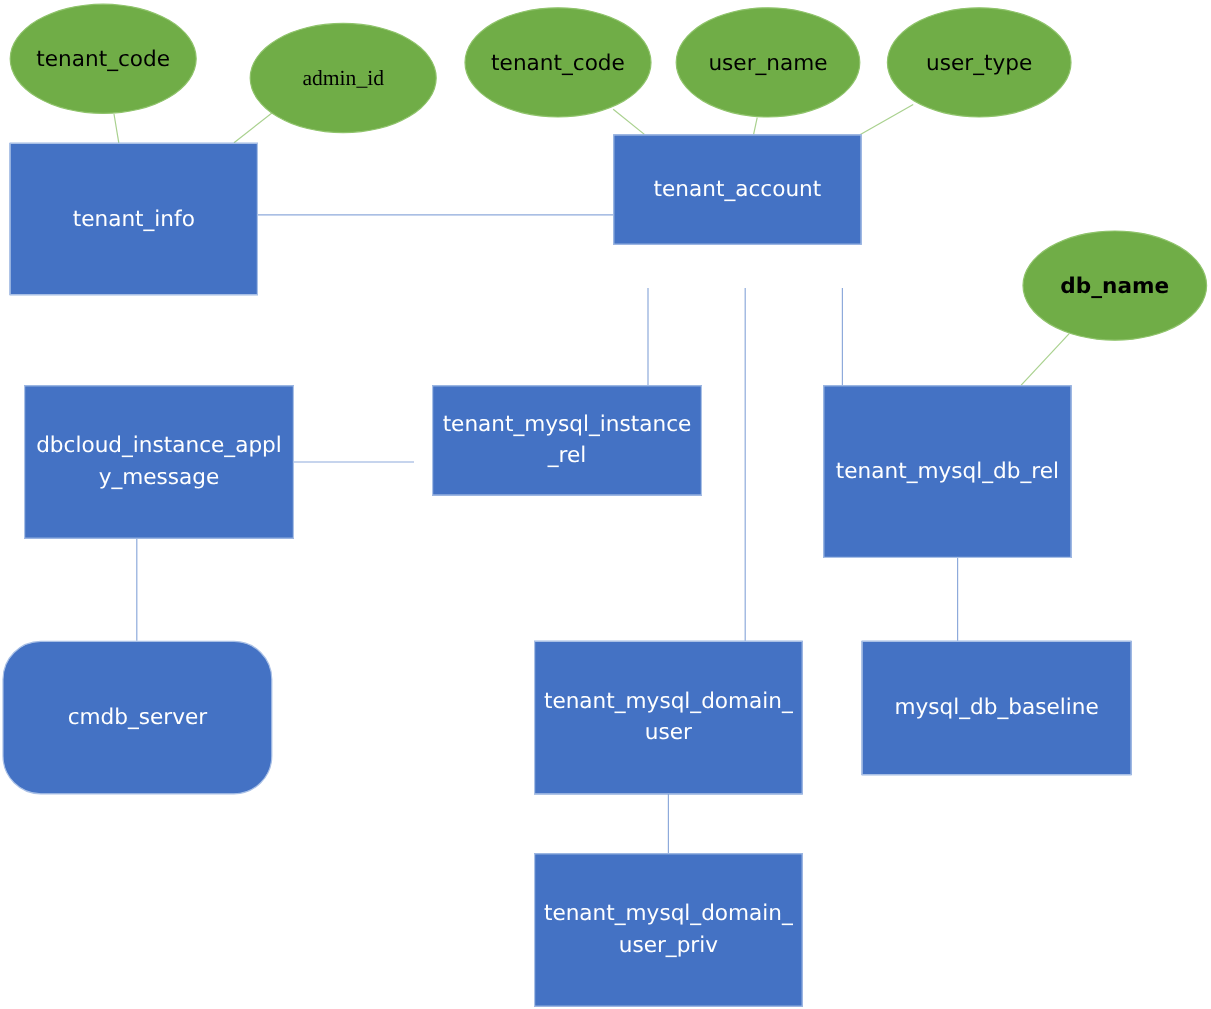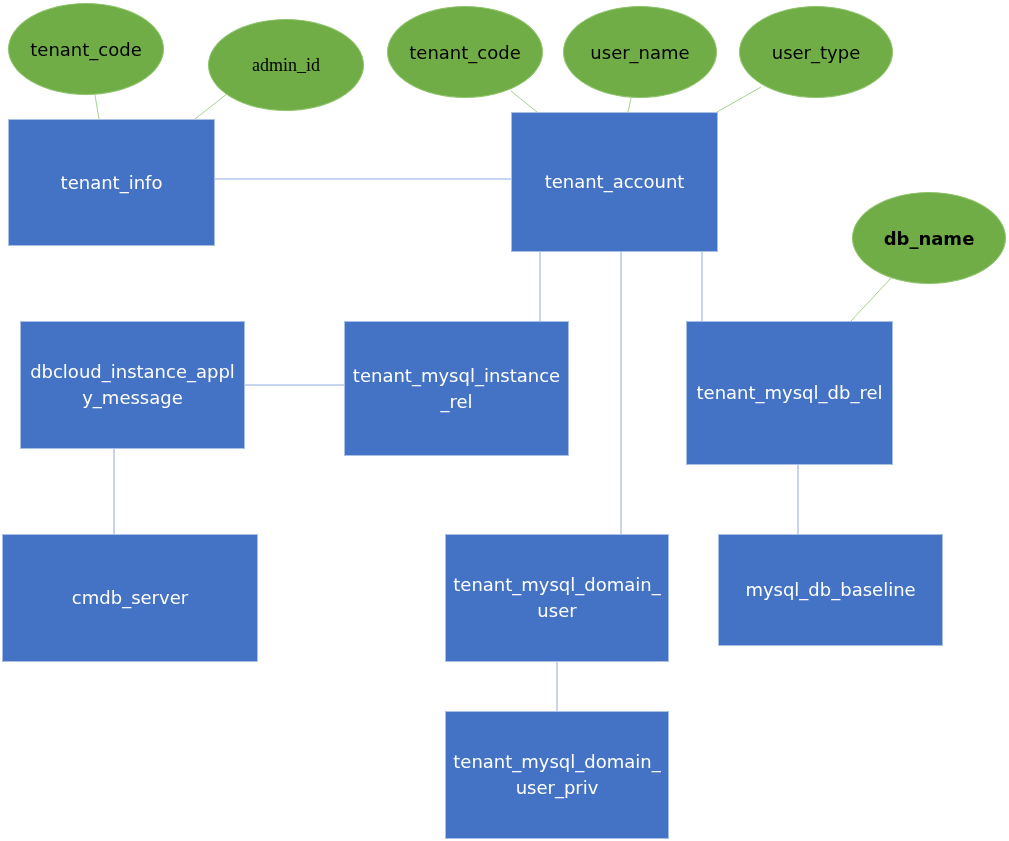--- a/index.html
+++ b/index.html
@@ -46,33 +46,33 @@
 <div class="attr" style="left:739px;top:6px;width:154px;height:92px;">
     <span>user_type</span>
   </div>
 <div class="attr" style="left:852px;top:192px;width:154px;height:92px;font-weight:bold;">
     <span>db_name</span>
   </div>
 
 <div class="entity" style="left:8px;top:119px;width:207px;height:127px;">
     <span>tenant_info</span>
   </div>
-<div class="entity" style="left:511px;top:112px;width:207px;height:140px;">
+<div class="entity" style="left:511px;top:112px;width:207px;height:92px;">
     <span>tenant_account</span>
   </div>
 <div class="entity" style="left:20px;top:321px;width:225px;height:128px;">
     <span>dbcloud_instance_apply_message</span>
   </div>
-<div class="entity" style="left:344px;top:321px;width:225px;height:135px;">
+<div class="entity" style="left:360px;top:321px;width:225px;height:92px;">
     <span>tenant_mysql_instance_rel</span>
   </div>
 <div class="entity" style="left:686px;top:321px;width:207px;height:144px;">
     <span>tenant_mysql_db_rel</span>
   </div>
-<div class="entity" style="left:2px;top:534px;width:256px;height:128px;">
+<div class="entity" style="left:2px;top:534px;width:225px;height:128px;border-radius:32px;">
     <span>cmdb_server</span>
   </div>
 <div class="entity" style="left:445px;top:534px;width:224px;height:128px;">
     <span>tenant_mysql_domain_user</span>
   </div>
 <div class="entity" style="left:718px;top:534px;width:225px;height:112px;">
     <span>mysql_db_baseline</span>
   </div>
 <div class="entity" style="left:445px;top:711px;width:224px;height:128px;">
     <span>tenant_mysql_domain_user_priv</span>

